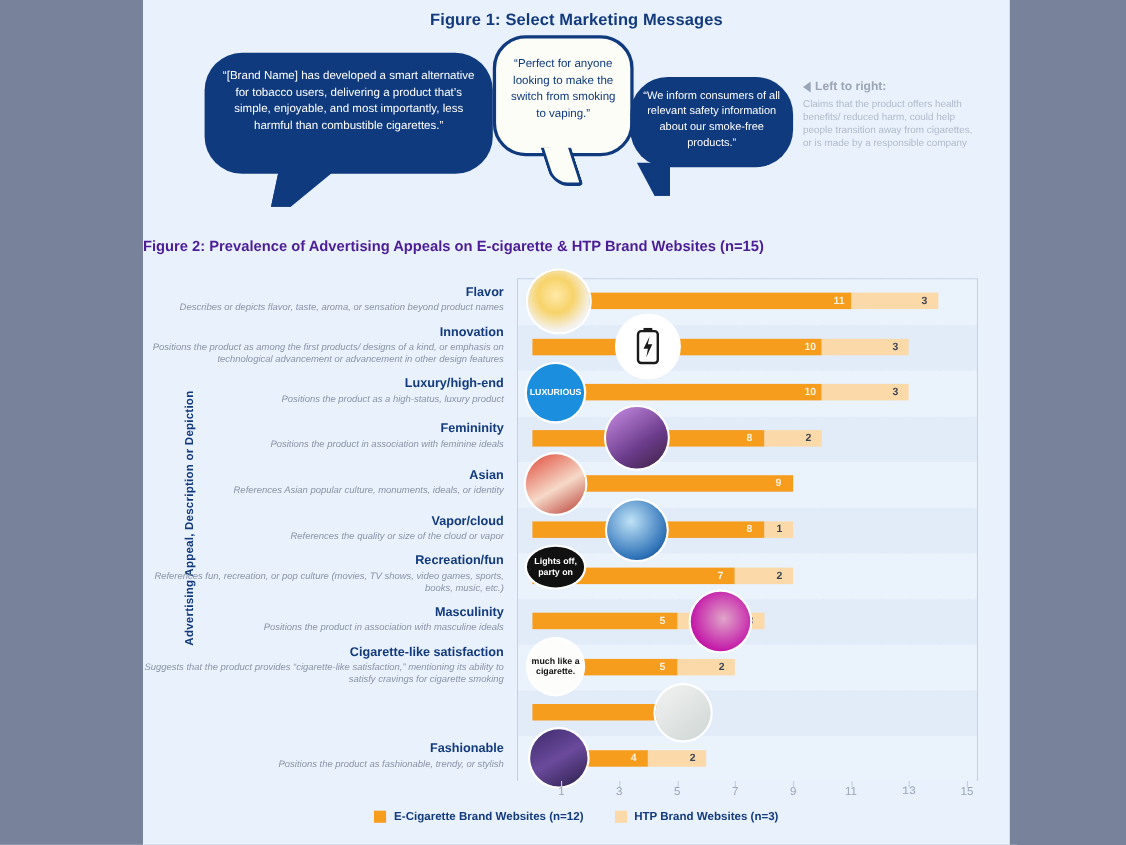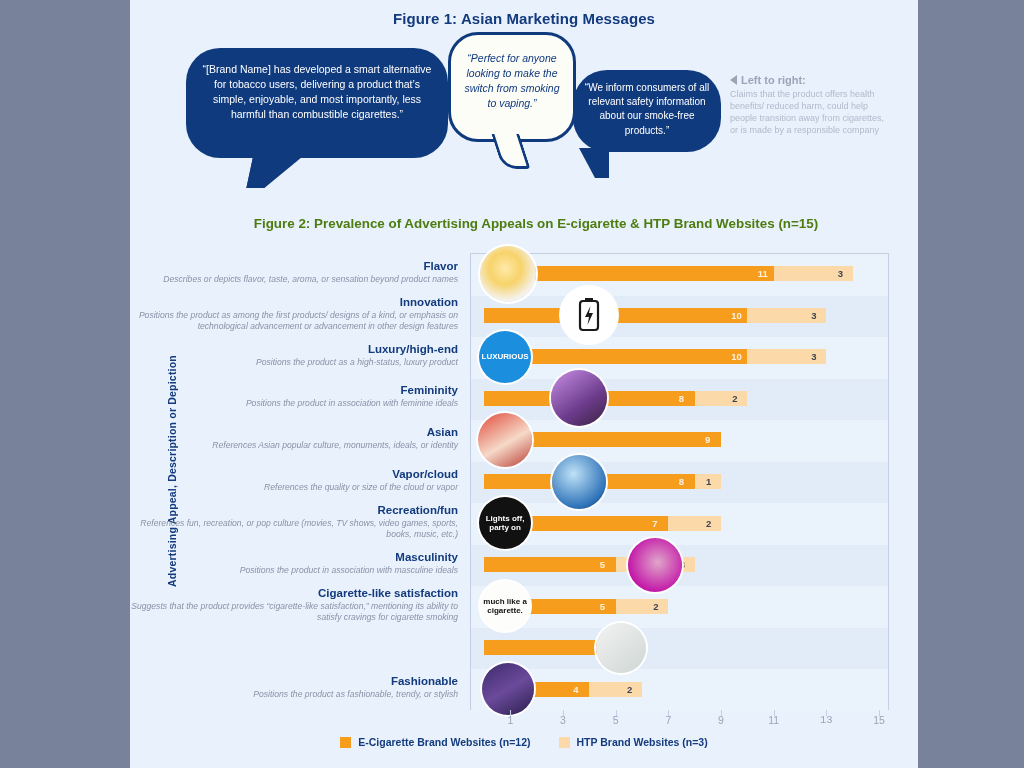--- a/index.html
+++ b/index.html
@@ -17,21 +17,21 @@
     position:absolute;left:0;top:10px;width:788px;text-align:center;
     font-size:15px;font-weight:bold;color:#123a7d;letter-spacing:.1px;
   }
   .bubble{position:absolute;box-sizing:border-box;}
   .bubble .txt{
     position:relative;z-index:2;text-align:center;line-height:1.42;
   }
   .b-dark{background:#103a7e;border-radius:34px;}
   .b-dark .txt{color:#ffffff;}
   .b-light{background:#fdfdf8;border:3px solid #103a7e;border-radius:30px;}
-  .b-light .txt{color:#103a7e;font-style:italic;}
+  .b-light .txt{color:#103a7e;}
 
   #bubble1{left:56px;top:48px;width:262px;height:110px;padding:14px 12px 0 12px;}
   #bubble1 .txt{font-size:10.5px;}
   #bubble1 .tail{position:absolute;left:64px;bottom:-30px;width:0;height:0;
       border-left:18px solid #103a7e;border-right:34px solid transparent;
       border-top:34px solid #103a7e;border-bottom:0;
       transform:skewX(-12deg);z-index:1;}
 
   #bubble2{left:318px;top:32px;width:128px;height:110px;padding:16px 8px 0 8px;}
   #bubble2 .txt{font-size:10.5px;}
@@ -48,22 +48,22 @@
 
   #fig1-note{position:absolute;left:600px;top:70px;width:160px;}
   #fig1-note .arrow{display:inline-block;width:0;height:0;
       border-top:5px solid transparent;border-bottom:5px solid transparent;
       border-right:7px solid #9aa6b8;vertical-align:middle;margin-right:4px;}
   #fig1-note .hl{font-size:11px;font-weight:bold;color:#9aa6b8;vertical-align:middle;}
   #fig1-note .body{font-size:9px;color:#b0bacb;line-height:1.32;margin-top:1px;}
 
   
   #fig2-title{
-    position:absolute;left:12px;top:216px;width:788px;text-align:center;
-    font-size:13.4px;font-weight:bold;color:#4d7c0f;
+    position:absolute;left:0;top:216px;width:788px;
+    font-size:13.4px;font-weight:bold;color:#4c1d95;
   }
   #ylabel{
     position:absolute;left:-108px;top:465px;width:300px;text-align:center;
     transform:rotate(-90deg);transform-origin:center center;
     font-size:10.5px;font-weight:bold;color:#123a7d;letter-spacing:.2px;
   }
   #plot{
     position:absolute;left:340px;top:253px;width:419px;height:457px;
     background:#e4edfa;border:1px solid #c3cfe2;box-sizing:border-box;
   }
@@ -92,21 +92,21 @@
   #legend{position:absolute;left:0;top:736px;width:788px;text-align:center;font-size:0;}
   .lg{display:inline-block;margin:0 14px;font-size:0;vertical-align:middle;}
   .lg .sw{display:inline-block;width:11px;height:11px;vertical-align:middle;margin-right:7px;}
   .lg .lb{display:inline-block;font-size:10.5px;font-weight:bold;color:#123a7d;vertical-align:middle;}
 </style>
 </head>
 <body>
 
 <div id="page">
 
-  <div id="fig1-title">Figure 1: Asian Marketing Messages</div>
+  <div id="fig1-title">Figure 1: Select Marketing Messages</div>
 
   <div class="bubble b-dark" id="bubble1">
     <div class="tail"></div>
     <div class="txt">“[Brand Name] has developed a smart alternative for tobacco users, delivering a product that’s simple, enjoyable, and most importantly, less harmful than combustible cigarettes.”</div>
   </div>
 
   <div class="bubble b-light" id="bubble2">
     <div class="tail"></div>
     <div class="txt">“Perfect for anyone looking to make the switch from smoking to vaping.”</div>
   </div>
@@ -240,21 +240,21 @@
       <svg width="22" height="34" viewBox="0 0 22 34">
         <rect x="7" y="0" width="8" height="3" fill="#1a1a1a"></rect>
         <rect x="2" y="3" width="18" height="29" rx="3" fill="none" stroke="#1a1a1a" stroke-width="2.2"></rect>
         <path d="M12.5 8 L7 19 h4 l-1.5 8 L15 15 h-4 z" fill="#1a1a1a"></path>
       </svg>
     </div>
     <div class="medallion" style="width: 52px; height: 52px; left: 349.067px; top: 330.864px; background: rgb(27, 142, 222); color: rgb(255, 255, 255); font-size: 8px; font-weight: bold; line-height: 1.15; padding: 3px; box-sizing: border-box;">LUXURIOUS</div>
     <div class="medallion" style="width: 56px; height: 56px; left: 420.8px; top: 370.409px; background: linear-gradient(145deg, rgb(201, 143, 230), rgb(108, 60, 140) 60%, rgb(58, 33, 64)); color: rgb(255, 255, 255); font-size: 8.5px; font-weight: bold; line-height: 1.15; padding: 3px; box-sizing: border-box;"></div>
     <div class="medallion" style="width: 54px; height: 54px; left: 348.067px; top: 412.955px; background: linear-gradient(150deg, rgb(224, 74, 58), rgb(246, 217, 200) 55%, rgb(184, 59, 50)); color: rgb(255, 255, 255); font-size: 8.5px; font-weight: bold; line-height: 1.15; padding: 3px; box-sizing: border-box;"></div>
     <div class="medallion" style="width: 54px; height: 54px; left: 421.8px; top: 454.5px; background: radial-gradient(circle at 40% 35%, rgb(191, 226, 247), rgb(46, 114, 184) 70%, rgb(13, 44, 82)); color: rgb(255, 255, 255); font-size: 8.5px; font-weight: bold; line-height: 1.15; padding: 3px; box-sizing: border-box;"></div>
-    <div class="medallion" style="width: 52px; height: 52px; left: 349.067px; top: 497.045px; background: rgb(17, 17, 17); color: rgb(255, 255, 255); font-size: 8px; font-weight: bold; line-height: 1.15; padding: 3px; box-sizing: border-box;">Lights off, party on</div>
+    <div class="medallion" style="width: 52px; height: 37px; left: 349.067px; top: 497.045px; background: rgb(17, 17, 17); color: rgb(255, 255, 255); font-size: 8px; font-weight: bold; line-height: 1.15; padding: 3px; box-sizing: border-box;">Lights off, party on</div>
     <div class="medallion" style="width: 54px; height: 54px; left: 498.167px; top: 537.591px; background: radial-gradient(circle at 55% 45%, rgb(224, 166, 201), rgb(195, 24, 168) 70%); color: rgb(255, 255, 255); font-size: 8.5px; font-weight: bold; line-height: 1.15; padding: 3px; box-sizing: border-box;"></div>
     <div class="medallion" style="width: 50px; height: 50px; left: 350.067px; top: 581.136px; background: rgb(253, 253, 251); color: rgb(17, 17, 17); font-size: 8px; font-weight: bold; line-height: 1.15; padding: 3px; box-sizing: border-box;">much like a cigarette.</div>
     <div class="medallion" style="width: 50px; height: 50px; left: 465.933px; top: 622.682px; background: linear-gradient(140deg, rgb(242, 243, 242), rgb(207, 214, 212)); color: rgb(51, 51, 51); font-size: 8px; font-weight: bold; line-height: 1.15; padding: 3px; box-sizing: border-box;"></div>
     <div class="medallion" style="width: 52px; height: 52px; left: 351.7px; top: 663.227px; background: linear-gradient(150deg, rgb(61, 42, 107), rgb(107, 74, 156) 50%, rgb(42, 31, 74)); color: rgb(255, 215, 231); font-size: 8px; font-weight: bold; line-height: 1.15; padding: 3px; box-sizing: border-box;"></div>
     <div class="tickmark" style="left: 380.333px;"></div>
     <div class="xtick" style="left: 380.333px;">1</div>
     <div class="tickmark" style="left: 433px;"></div>
     <div class="xtick" style="left: 433px;">3</div>
     <div class="tickmark" style="left: 485.667px;"></div>
     <div class="xtick" style="left: 485.667px;">5</div>

